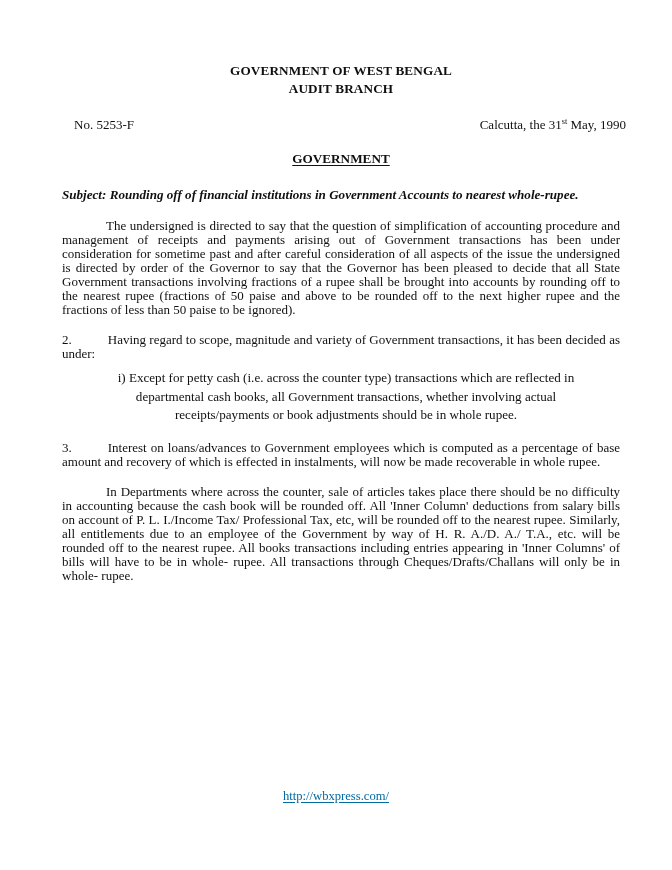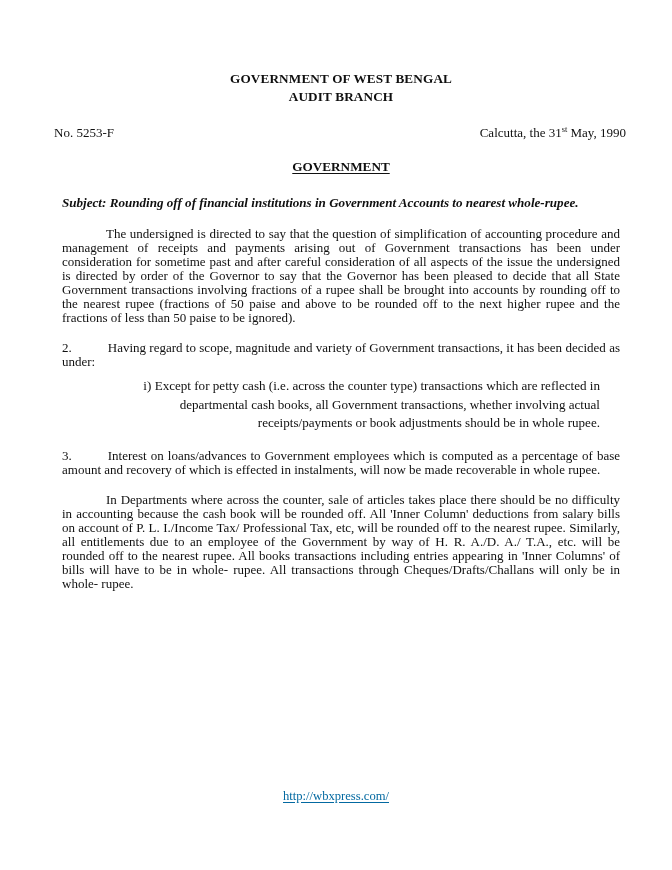--- a/index.html
+++ b/index.html
@@ -17,21 +17,21 @@
   .page {
     position: relative;
     width: 672px;
     height: 870px;
     box-sizing: border-box;
     padding: 0;
   }
   .content {
     position: absolute;
     left: 54px;
-    top: 8px;
+    top: 0;
     width: 574px;
   }
 
   
   .masthead {
     margin-top: 62px;
     text-align: center;
     font-weight: bold;
     font-size: 13.2px;
     line-height: 17.5px;
@@ -40,20 +40,21 @@
   .masthead div { white-space: nowrap; }
 
   
   .refrow {
     margin-top: 19px;
     display: flex;
     justify-content: space-between;
     align-items: baseline;
     font-size: 13px;
     line-height: 17px;
+    margin-left: 20px;
   }
   .refrow .ref { white-space: nowrap; }
   .refrow .place { white-space: nowrap; padding-right: 2px; }
   .sup {
     font-size: 8.4px;
     vertical-align: super;
     line-height: 0;
     text-align: center;
   }
 
@@ -104,21 +105,21 @@
     width: 36px;
   }
 
   
   p.subitem {
     margin: 0;
     margin-left: 38px;
     width: 508px;
     font-size: 13.1px;
     line-height: 18.6px;
-    text-align: right;
+    text-align: center;
   }
 
   
   .footer {
     position: absolute;
     left: 0;
     top: 788px;
     width: 672px;
     text-align: center;
     font-size: 12.6px;

